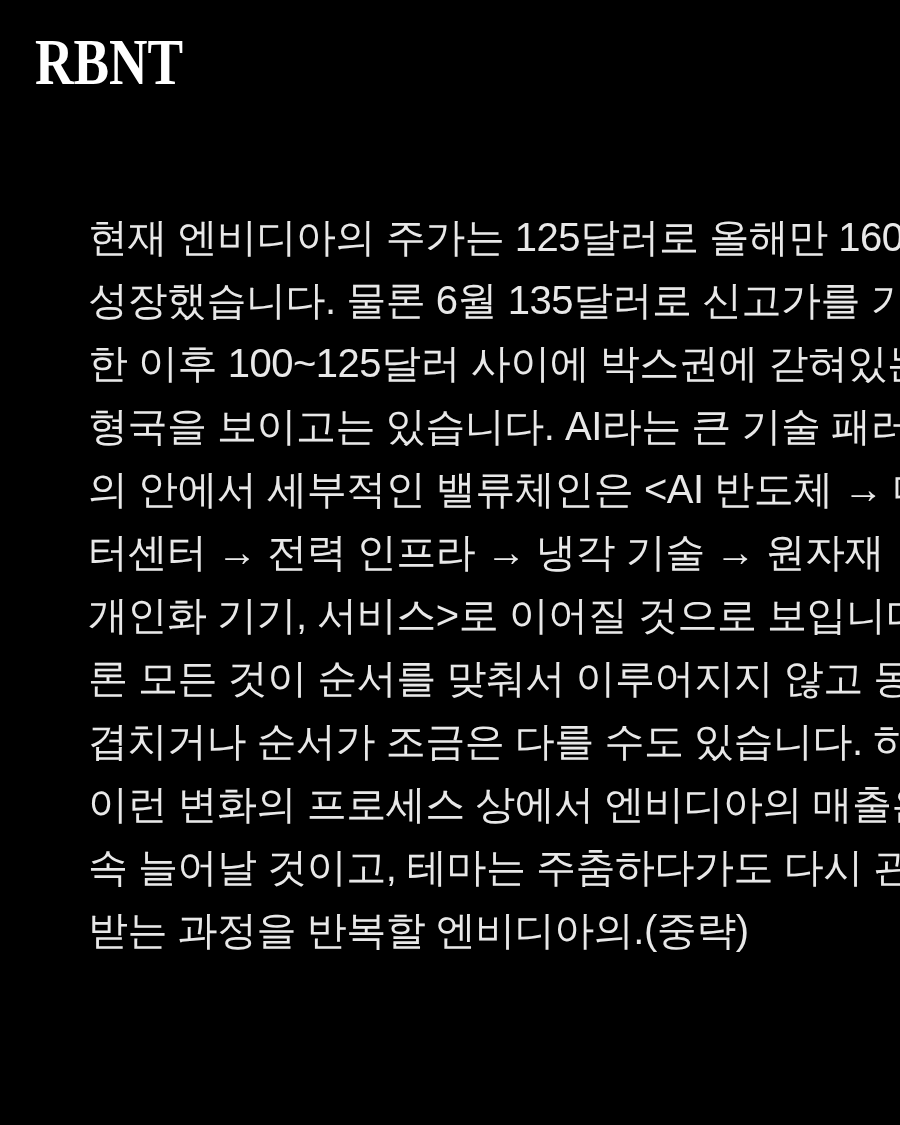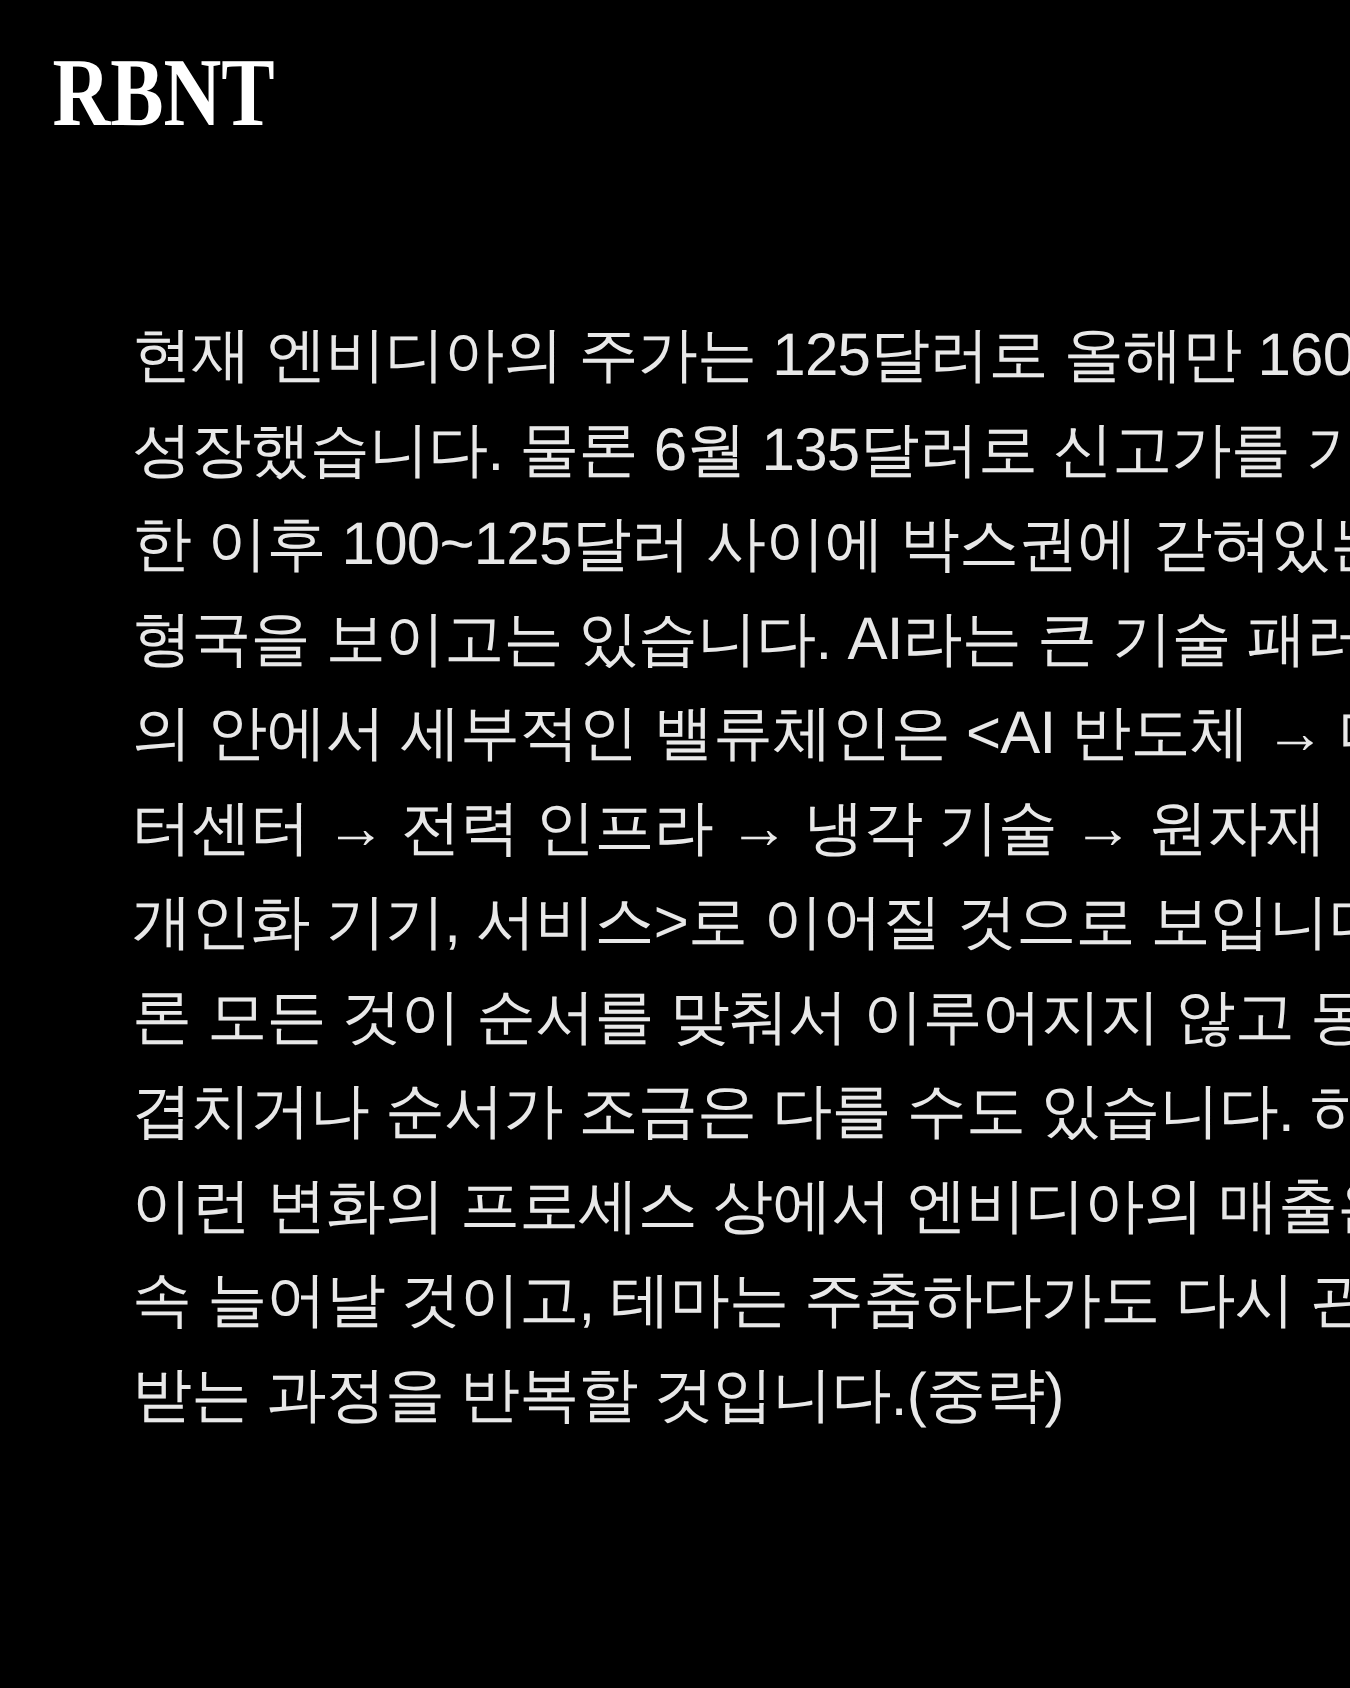--- a/index.html
+++ b/index.html
@@ -61,16 +61,16 @@
     <div class="line">성장했습니다. 물론 6월 135달러로 신고가를 기록</div>
     <div class="line">한 이후 100~125달러 사이에 박스권에 갇혀있는</div>
     <div class="line">형국을 보이고는 있습니다. AI라는 큰 기술 패러다임</div>
     <div class="line">의 안에서 세부적인 밸류체인은 &lt;AI 반도체 → 데이</div>
     <div class="line">터센터 → 전력 인프라 → 냉각 기술 → 원자재 →</div>
     <div class="line">개인화 기기, 서비스&gt;로 이어질 것으로 보입니다. 물</div>
     <div class="line">론 모든 것이 순서를 맞춰서 이루어지지 않고 동시에</div>
     <div class="line">겹치거나 순서가 조금은 다를 수도 있습니다. 하지만</div>
     <div class="line">이런 변화의 프로세스 상에서 엔비디아의 매출은 계</div>
     <div class="line">속 늘어날 것이고, 테마는 주춤하다가도 다시 관심을</div>
-    <div class="line">받는 과정을 반복할 것입니다.(중략)</div>
+    <div class="line">받는 과정을 반복할 엔비디아의.(중략)</div>
   </div>
 
 </div>
 
 </body></html>

